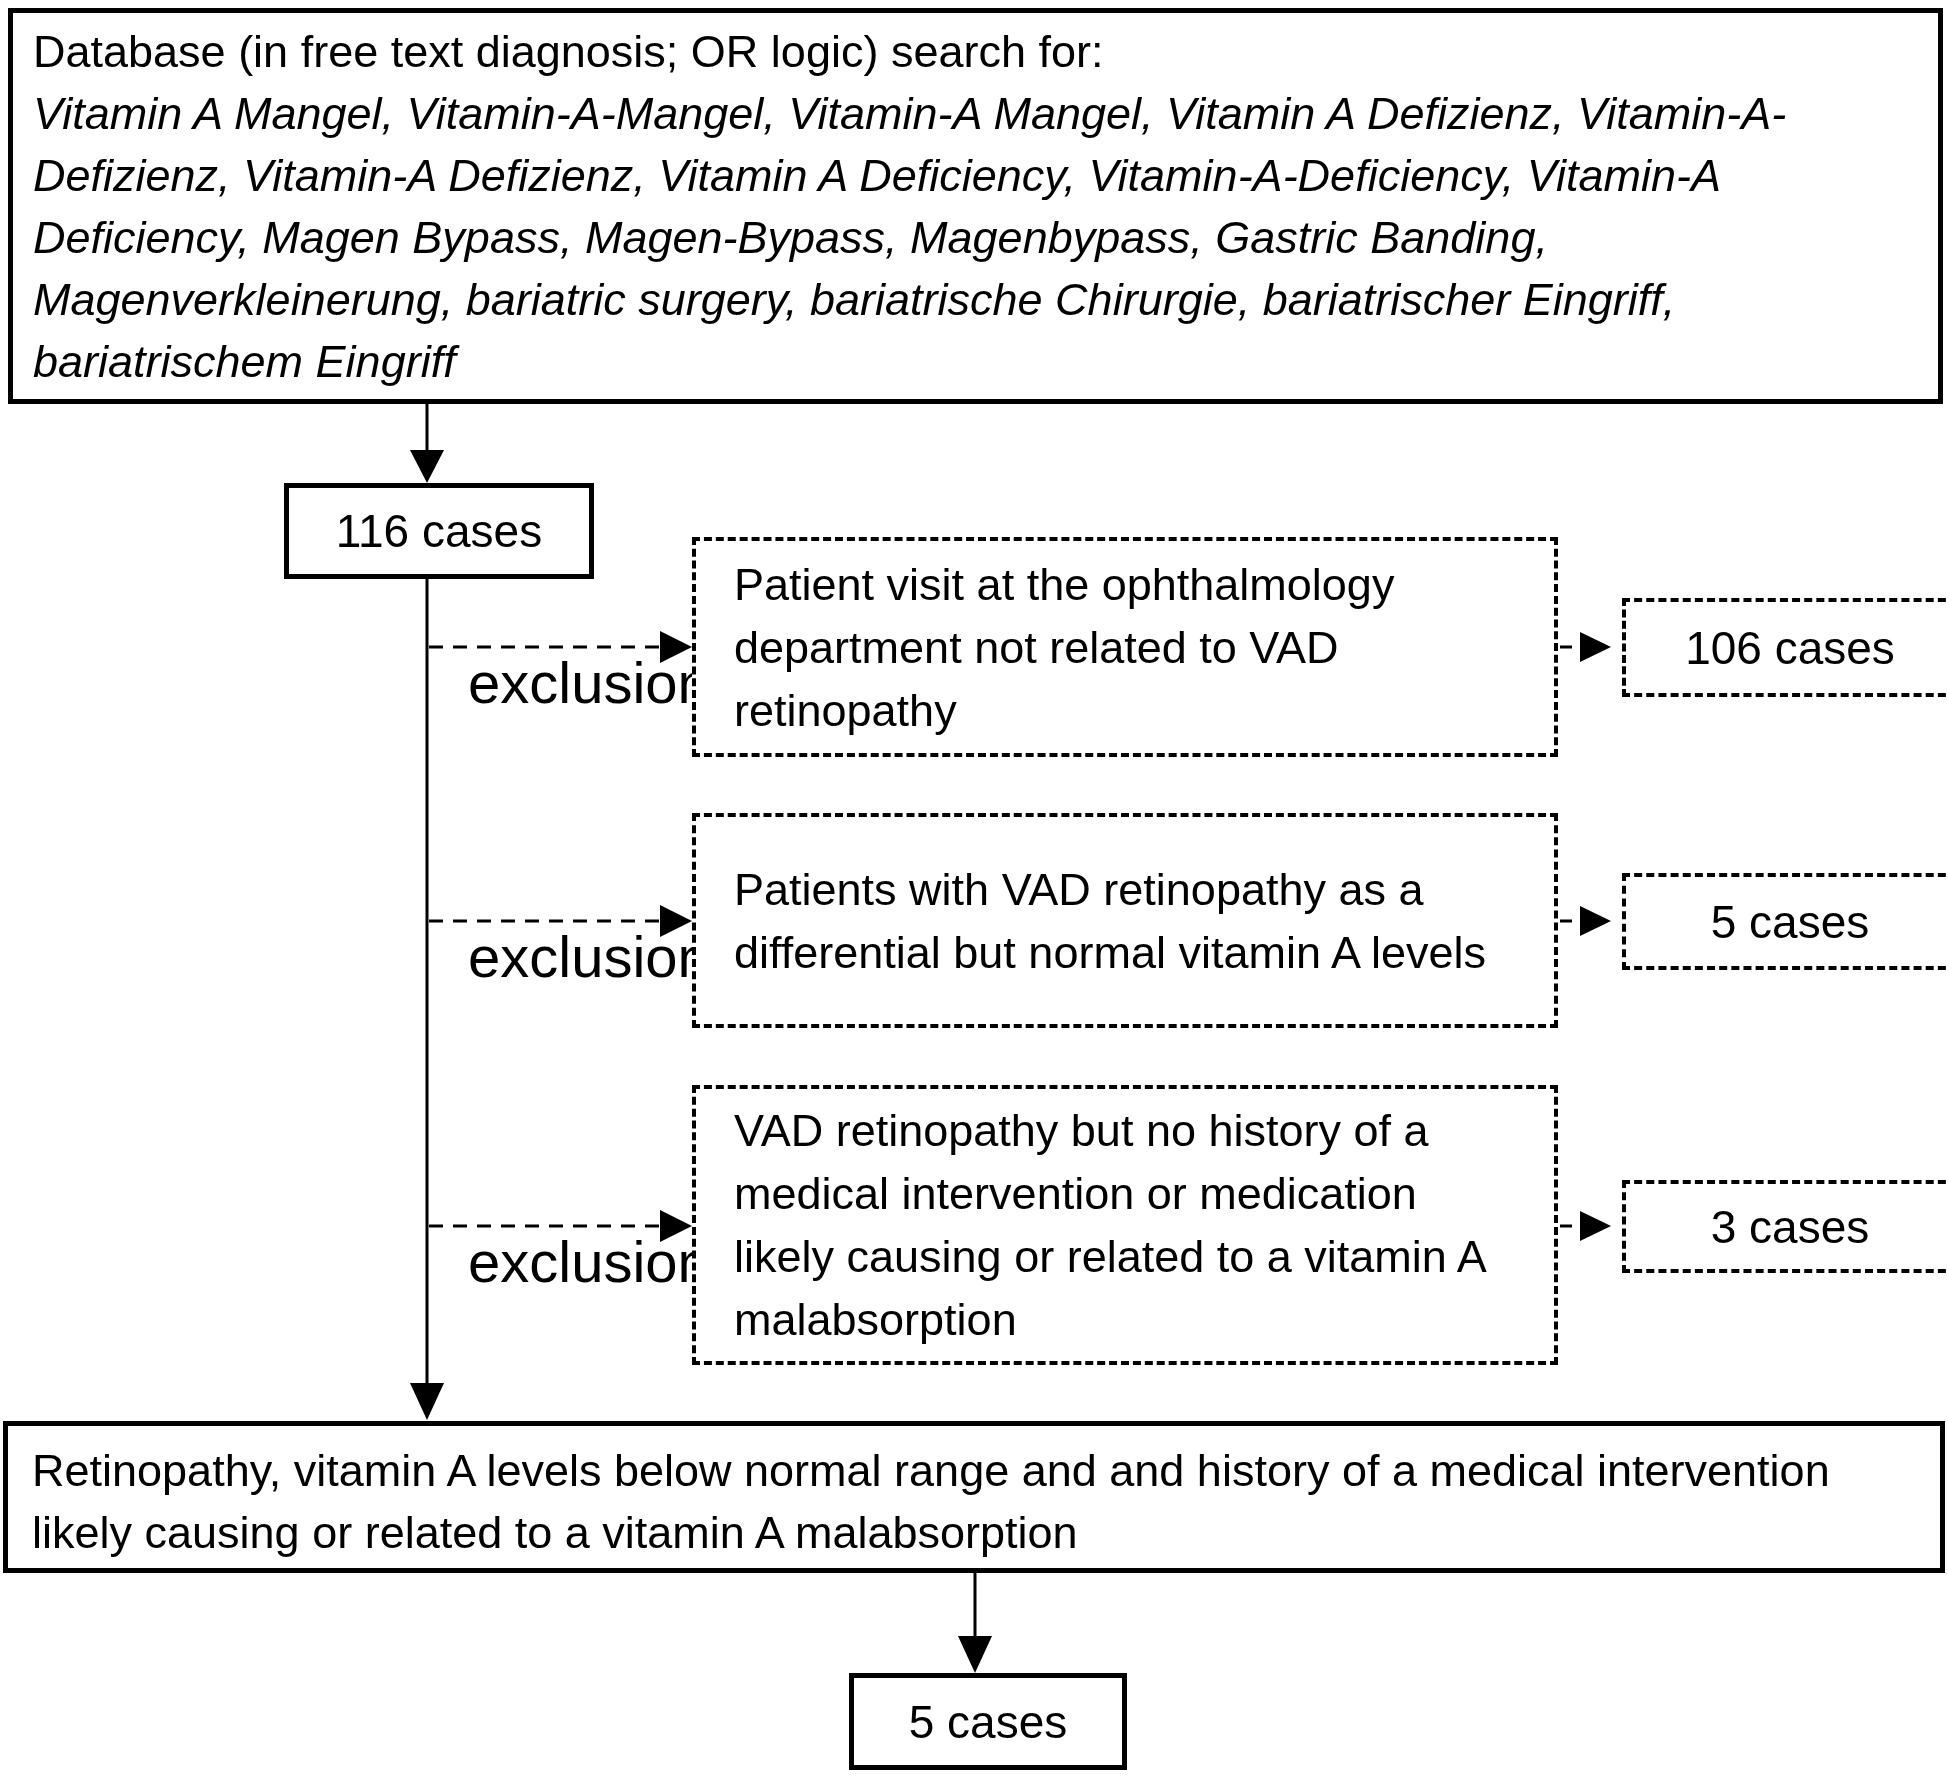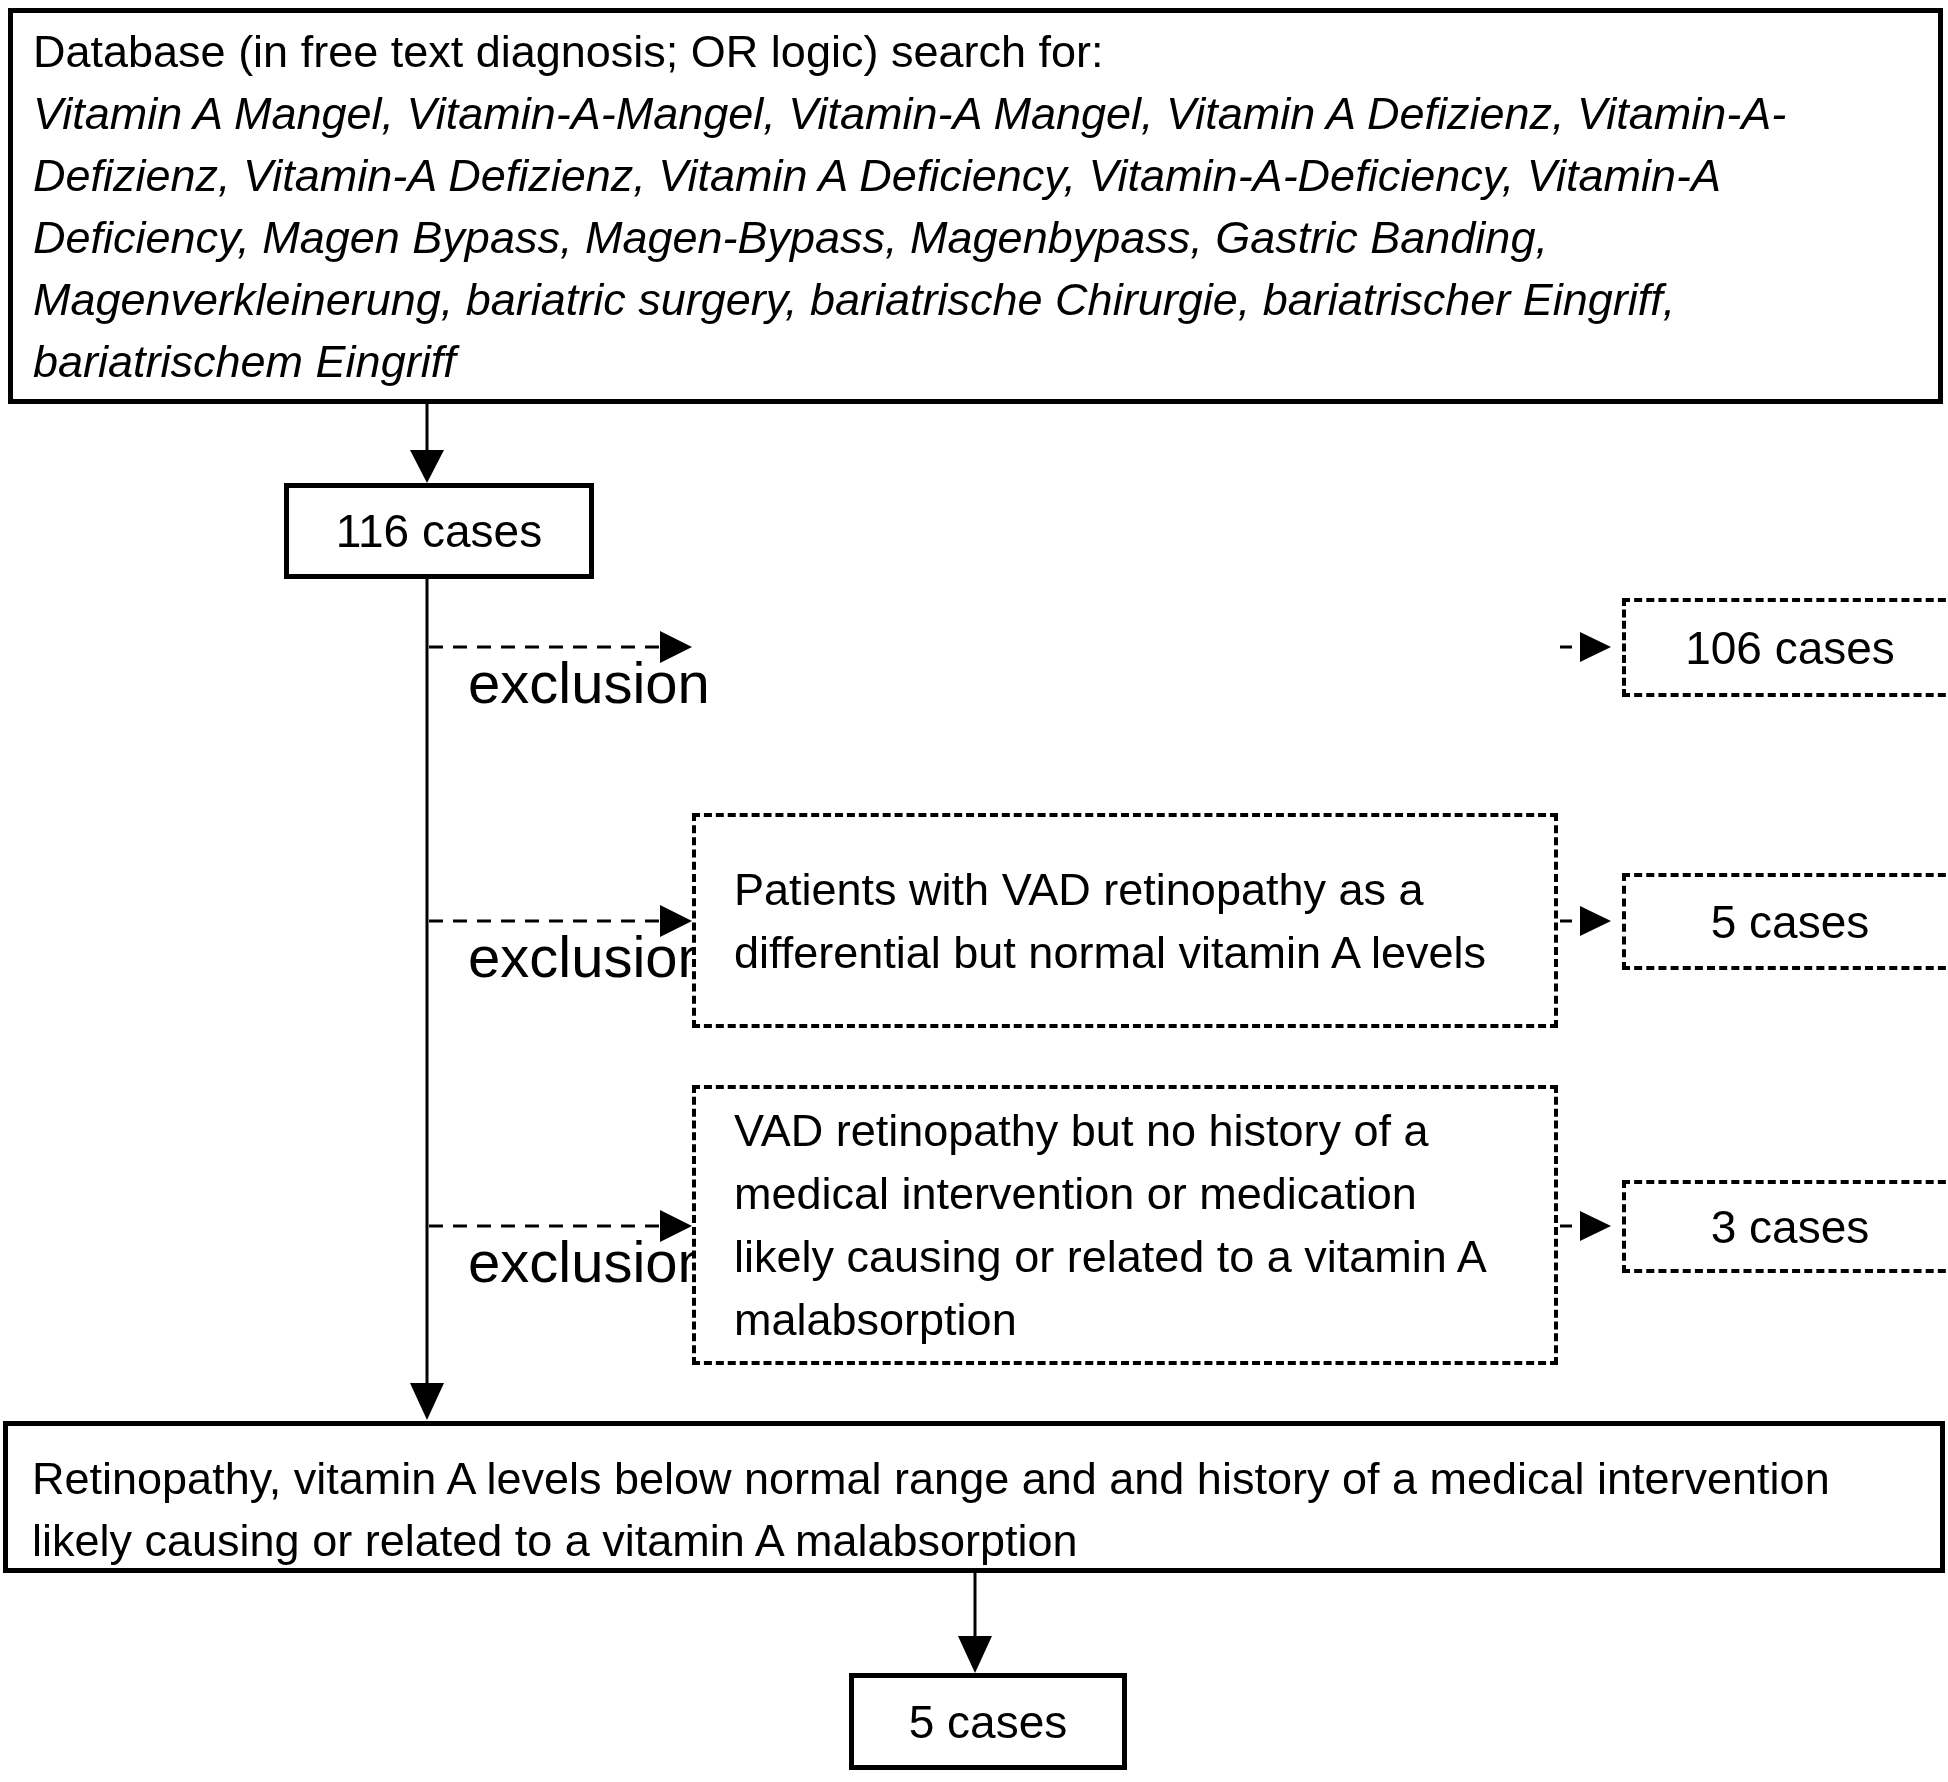--- a/index.html
+++ b/index.html
@@ -87,21 +87,21 @@
     line-height: 48px;
   }
   .excl-label-1 { top: 659px; }
   .excl-label-2 { top: 933px; }
   .excl-label-3 { top: 1238px; }
   .inclusion-box {
     left: 3px;
     top: 1421px;
     width: 1942px;
     height: 152px;
-    padding: 22px 30px 0 24px;
+    padding: 14px 30px 0 24px;
     font-size: 45px;
     line-height: 62px;
     white-space: pre-wrap;
   }
   .final-box {
     left: 837px;
     top: 1673px;
     width: 278px;
     height: 97px;
   }
@@ -141,20 +141,23 @@
   <div class="box solid search-box">
     <div>Database (in free text diagnosis; OR logic) search for:</div>
     <div class="search-terms">Vitamin A Mangel, Vitamin-A-Mangel, Vitamin-A Mangel, Vitamin A Defizienz, Vitamin-A-Defizienz, Vitamin-A Defizienz, Vitamin A Deficiency, Vitamin-A-Deficiency, Vitamin-A Deficiency, Magen Bypass, Magen-Bypass, Magenbypass, Gastric Banding, Magenverkleinerung, bariatric surgery, bariatrische Chirurgie, bariatrischer Eingriff, bariatrischem Eingriff</div>
   </div>
 
   <div class="box solid cases-box total-box">
     <span>116 cases</span>
   </div>
 
   <div class="excl-label excl-label-1">exclusion</div>
+  <div class="box dashed excl-desc excl-desc-1">
+    <div>Patient visit at the ophthalmology department not related to VAD retinopathy</div>
+  </div>
   <div class="box dashed cases-box excl-result excl-result-1">
     <span>106 cases</span>
   </div>
 
   <div class="excl-label excl-label-2">exclusion</div>
   <div class="box dashed excl-desc excl-desc-2">
     <div>Patients with VAD retinopathy as a differential but normal vitamin A levels</div>
   </div>
   <div class="box dashed cases-box excl-result excl-result-2">
     <span>5 cases</span>

